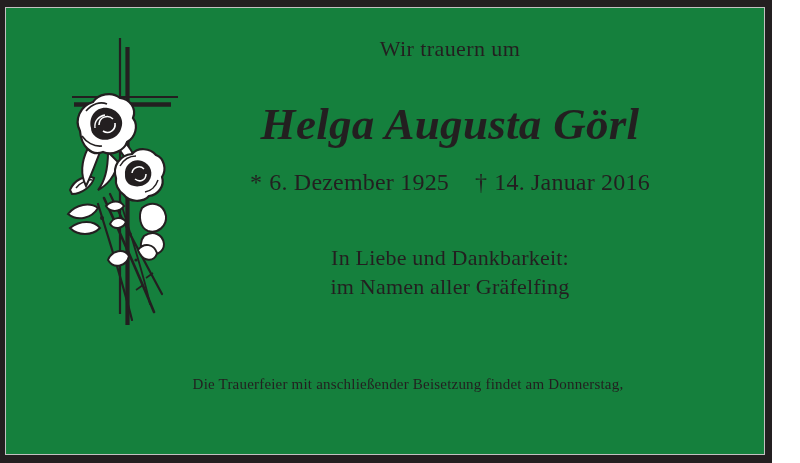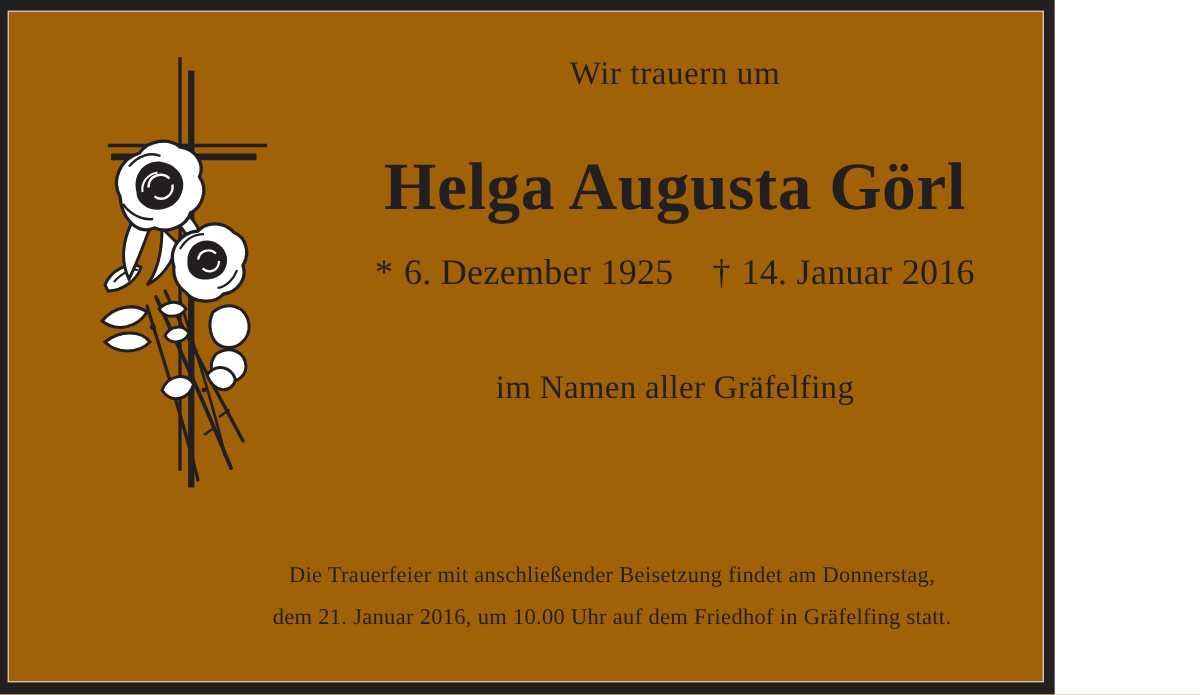--- a/index.html
+++ b/index.html
@@ -3,24 +3,24 @@
 <meta charset="utf-8">
 <style>
   html, body {
     margin: 0;
     padding: 0;
     background: #ffffff;
     font-family: "Liberation Serif", "DejaVu Serif", serif;
   }
   .sheet {
     position: relative;
-    width: 703px;
+    width: 772px;
     height: 463px;
     box-sizing: border-box;
-    background: #a16207;
+    background: #15803d;
     border-style: solid;
     border-color: #231f20;
     border-width: 7px 7px 8px 5px;
     overflow: hidden;
     color: #231f20;
   }
   .inner-line {
     position: absolute;
     inset: 0;
     border: 1px solid #c3c1c1;
@@ -43,20 +43,21 @@
     top: 29px;
     font-size: 22px;
     letter-spacing: 0.4px;
   }
   .deceased-name {
     top: 92px;
     font-size: 45px;
     font-weight: 700;
     letter-spacing: 0.3px;
     line-height: 50px;
+    font-style: italic;
   }
   .dates {
     top: 162px;
     font-size: 24px;
     letter-spacing: 0.2px;
   }
   .dates .death-part { margin-left: 26px; }
   .dates .sym { margin-right: 7px; }
   .condolence {
     top: 236px;
@@ -137,20 +138,20 @@
 
   <div class="center-col intro">Wir trauern um</div>
 
   <div class="center-col deceased-name">Helga Augusta Görl</div>
 
   <div class="center-col dates">
     <span class="birth-part"><span class="sym">*</span><span>6. Dezember 1925</span></span><span class="death-part"><span class="sym">†</span><span>14. Januar 2016</span></span>
   </div>
 
   <div class="center-col condolence">
+    <div>In Liebe und Dankbarkeit:</div>
     <div>im Namen aller Gräfelfing</div>
   </div>
 
   <div class="funeral">
     <div>Die Trauerfeier mit anschließender Beisetzung findet am Donnerstag,</div>
-    <div>dem 21. Januar 2016, um 10.00 Uhr auf dem Friedhof in Gräfelfing statt.</div>
   </div>
 </div>
 
 </body></html>

